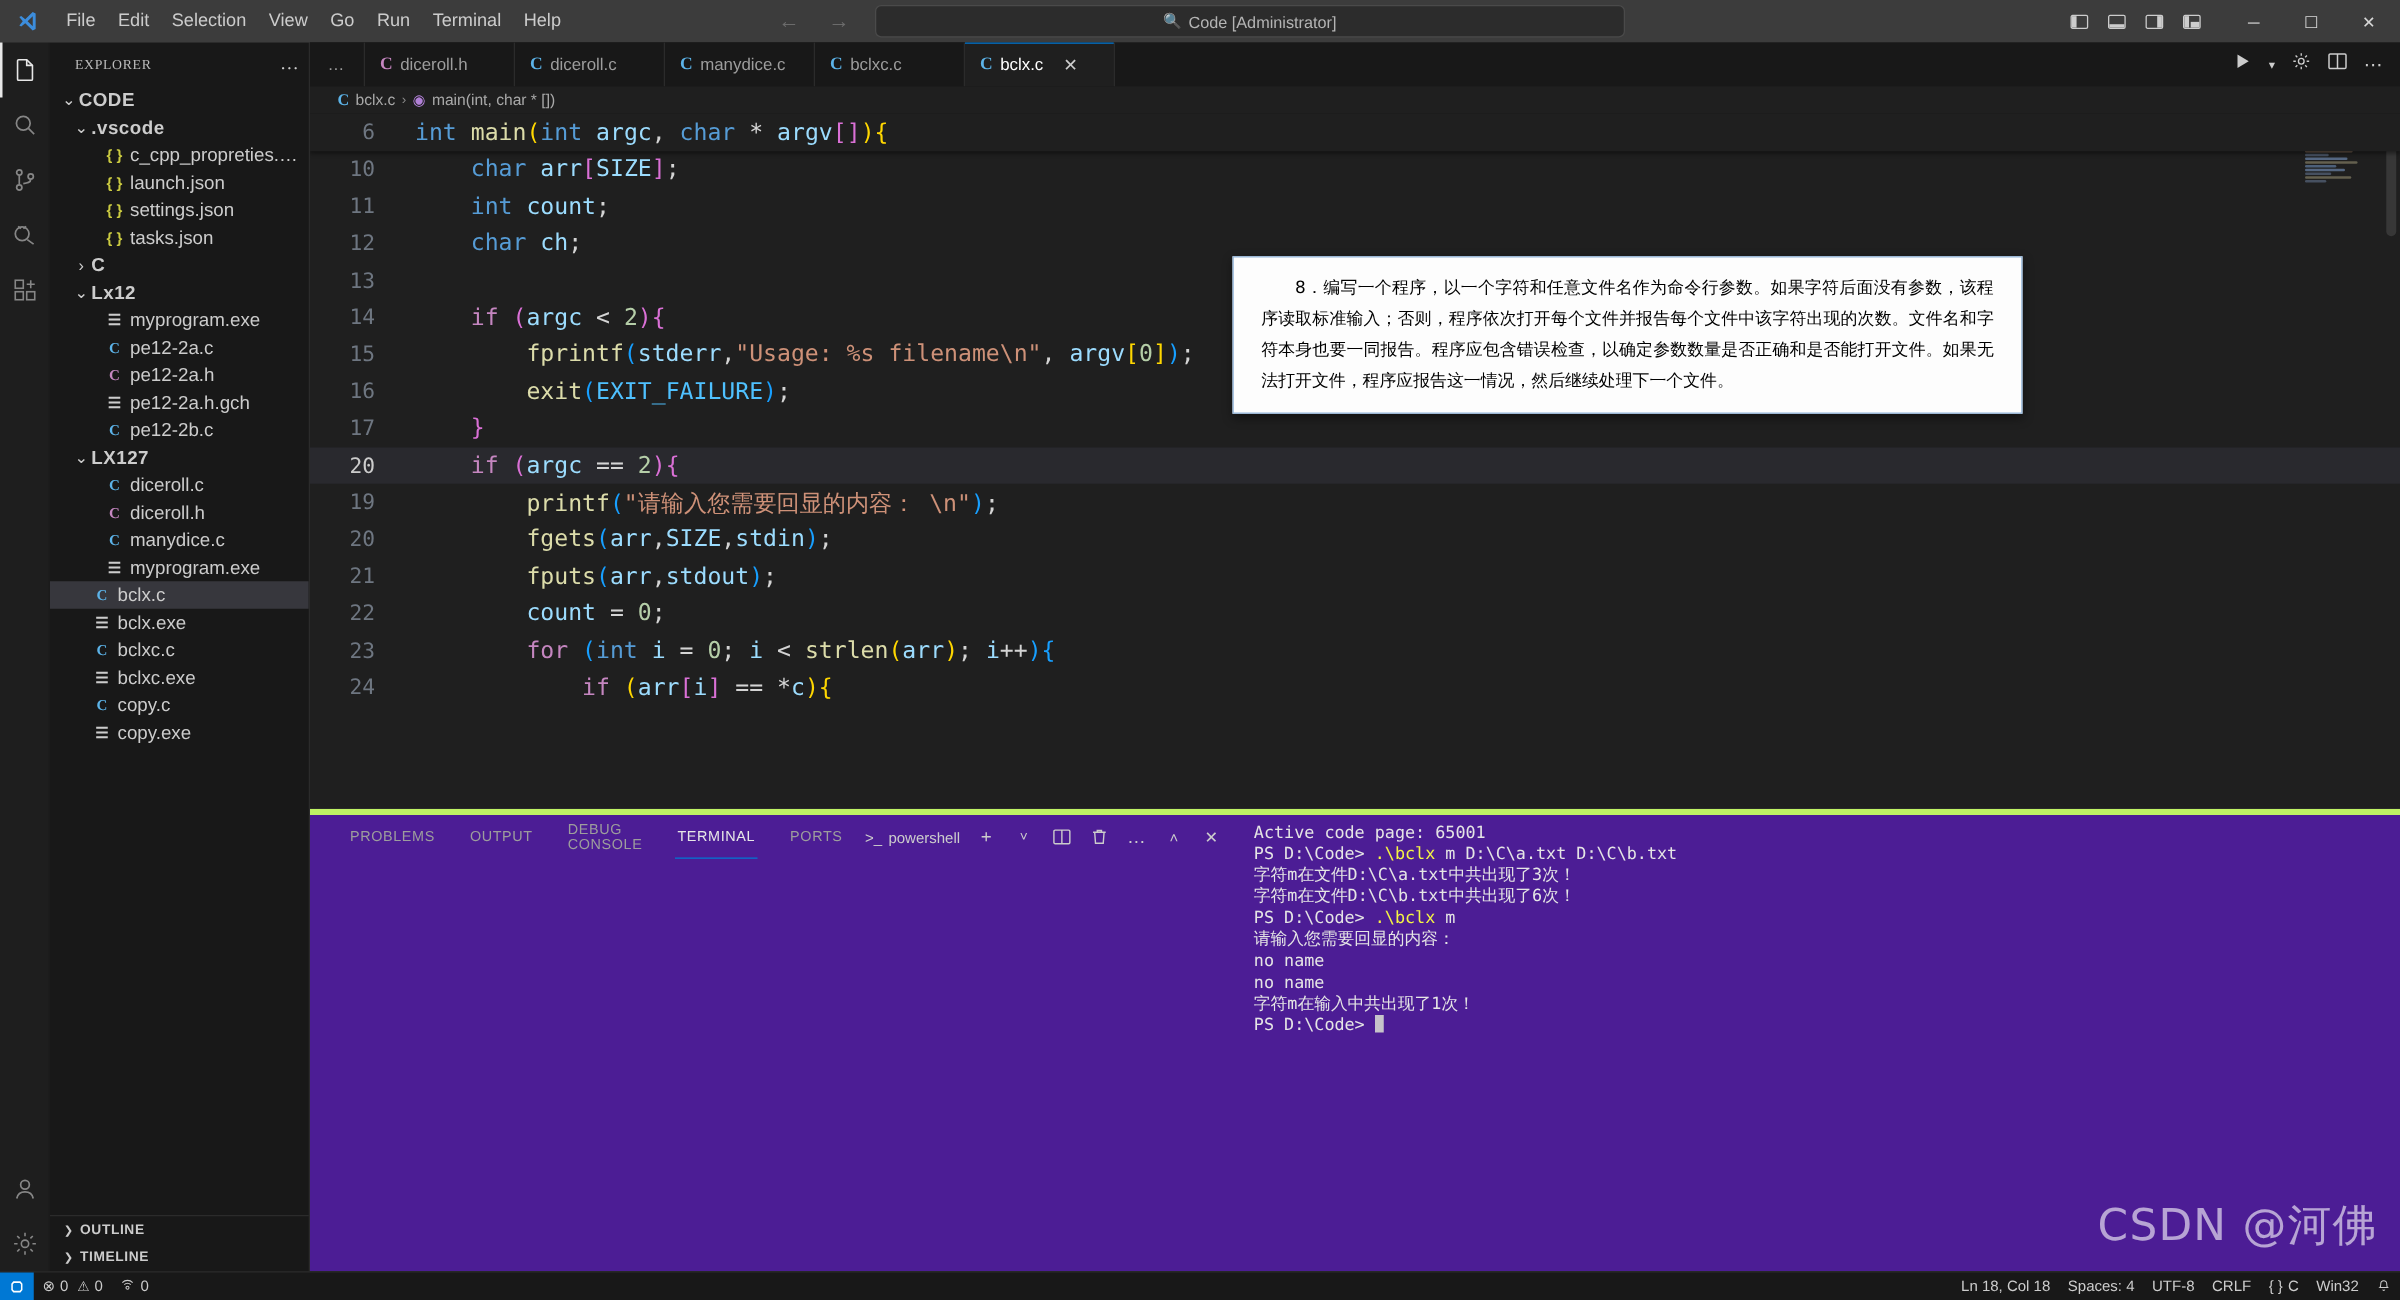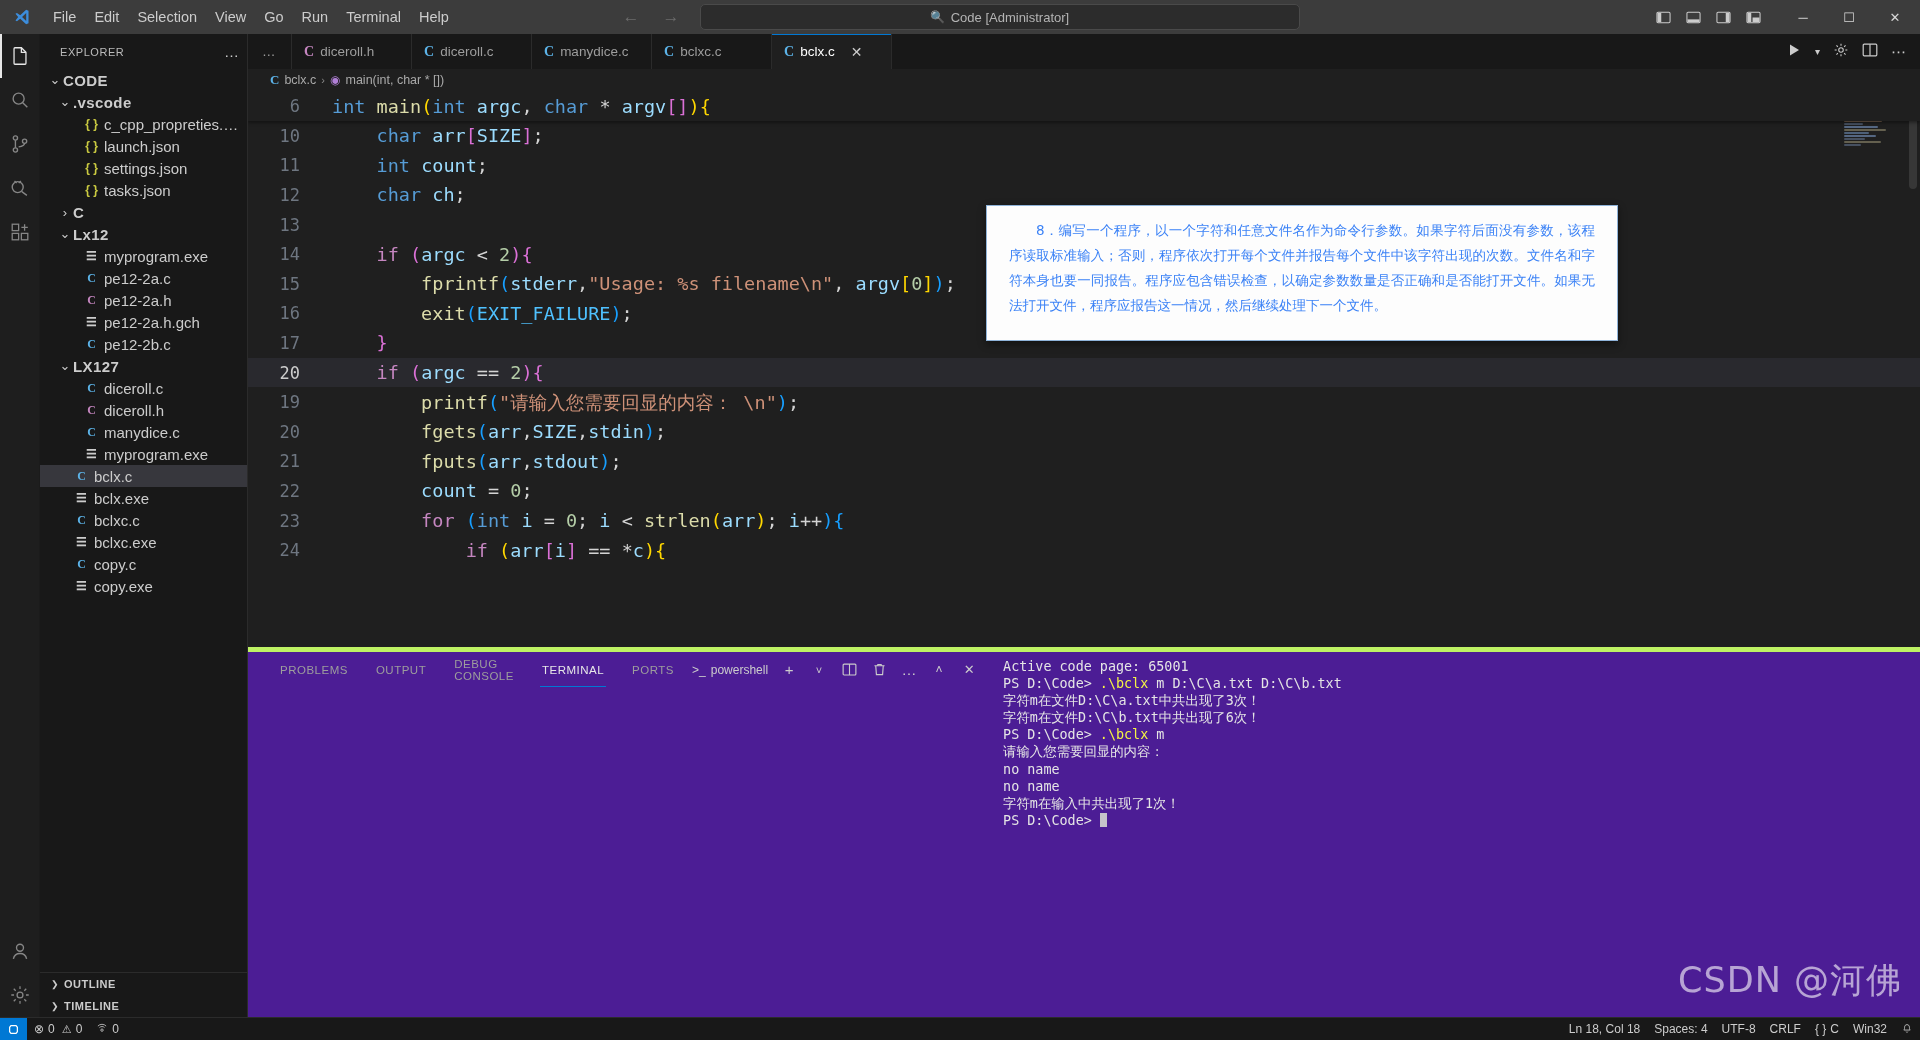--- a/index.html
+++ b/index.html
@@ -99,20 +99,21 @@
     background: #181818;
     display: flex; flex-direction: column;
     border-right: 1px solid #2b2b2b;
   }
   .sb-header {
     height: 35px; flex: 0 0 35px;
     display: flex; align-items: center;
     padding: 0 8px 0 20px;
     color: #bbbbbb; font-size: 11px; letter-spacing: .55px;
     text-transform: uppercase;
+    font-family: Liberation Serif, serif;
   }
   .sb-header .dots { margin-left: auto; font-size: 15px; color: #cccccc; letter-spacing: 0; }
   .sb-tree { flex: 1 1 auto; overflow: hidden; font-size: 13px; }
   .row {
     height: 22px; display: flex; align-items: center;
     color: #cccccc; white-space: nowrap;
     padding-right: 6px; cursor: default;
   }
   .row.selected { background: #37373d; }
   .row .chev {
@@ -224,25 +225,25 @@
   .op { color: #d4d4d4; }
   .cst{ color: #4fc1ff; text-align: right; }
 
   
   .hover-card {
     position: absolute;
     left: 738px; top: 114px; width: 632px;
     background: #fdfdfd;
     border: 1px solid #8fb3d9;
     box-shadow: 0 3px 8px rgba(0,0,0,.45);
-    padding: 12px 22px 22px 22px;
+    padding: 12px 22px 12px 22px;
     z-index: 40;
     font-family: "DejaVu Sans", sans-serif;
     font-size: 13.5px; line-height: 1.85;
-    color: #3b82f6;
+    color: #000000;
     text-align: justify;
   }
   .hover-card p { text-indent: 2em; }
 
   
   .minimap {
     position: absolute; right: 14px; top: 2px;
     width: 62px; height: 110px;
     opacity: .72;
   }

